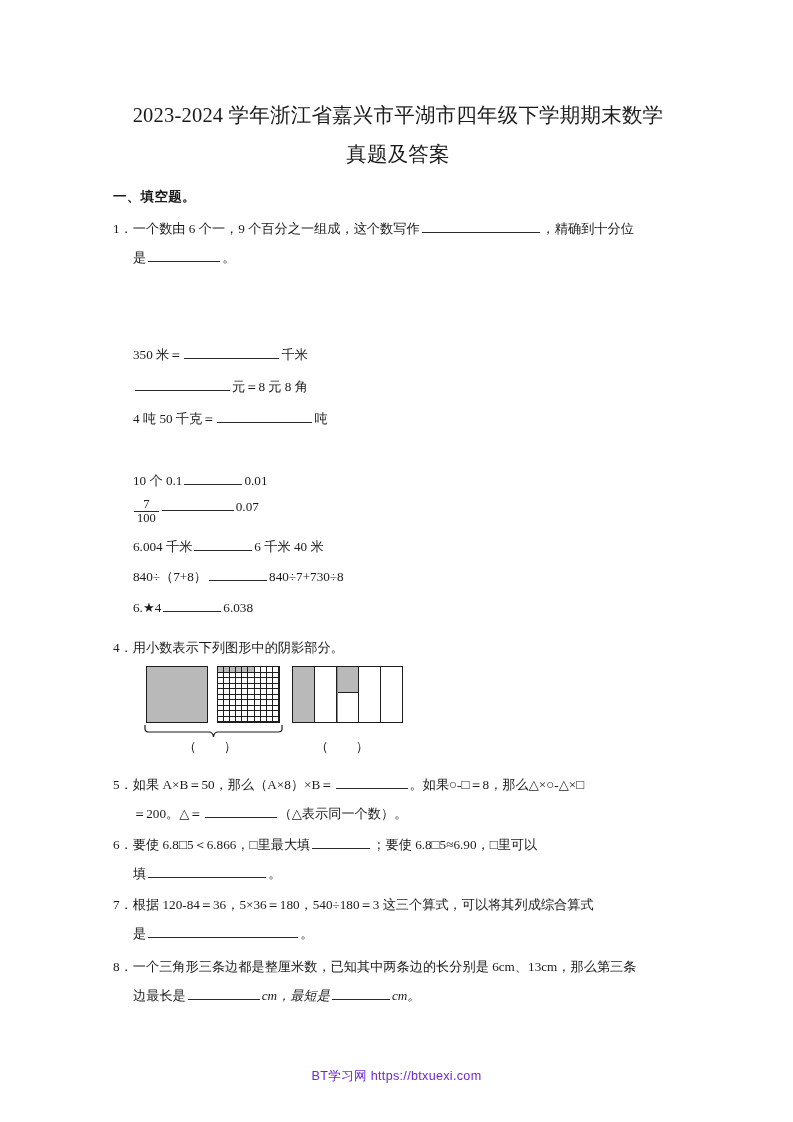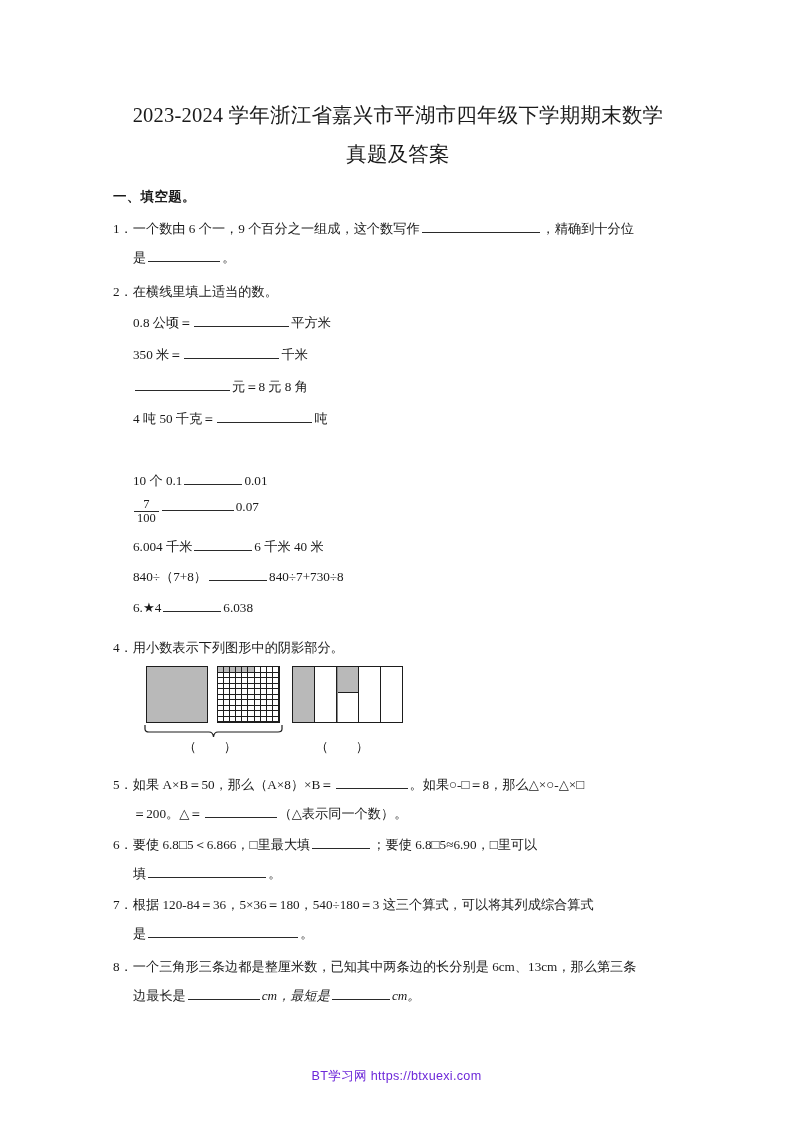--- a/index.html
+++ b/index.html
@@ -199,24 +199,20 @@
 
   <div class="section-head">一、填空题。</div>
 
   <div class="q" style="top:214px;">
     <span>1．一个数由 6 个一，9 个百分之一组成，这个数写作</span><span class="blank b-xl"></span><span>，精确到十分位</span>
   </div>
   <div class="sub" style="top:243px;">
     <span>是</span><span class="blank b-m"></span><span>。</span>
   </div>
 
-  <div class="q" style="top:277px;">2．在横线里填上适当的数。</div>
-  <div class="sub" style="top:308px;">
-    <span>0.8 公顷＝</span><span class="blank b-l"></span><span>平方米</span>
-  </div>
   <div class="sub" style="top:340px;">
     <span>350 米＝</span><span class="blank b-l"></span><span>千米</span>
   </div>
   <div class="sub" style="top:372px;">
     <span class="blank b-l"></span><span>元＝8 元 8 角</span>
   </div>
   <div class="sub" style="top:404px;">
     <span>4 吨 50 千克＝</span><span class="blank b-l"></span><span>吨</span>
   </div>
 

